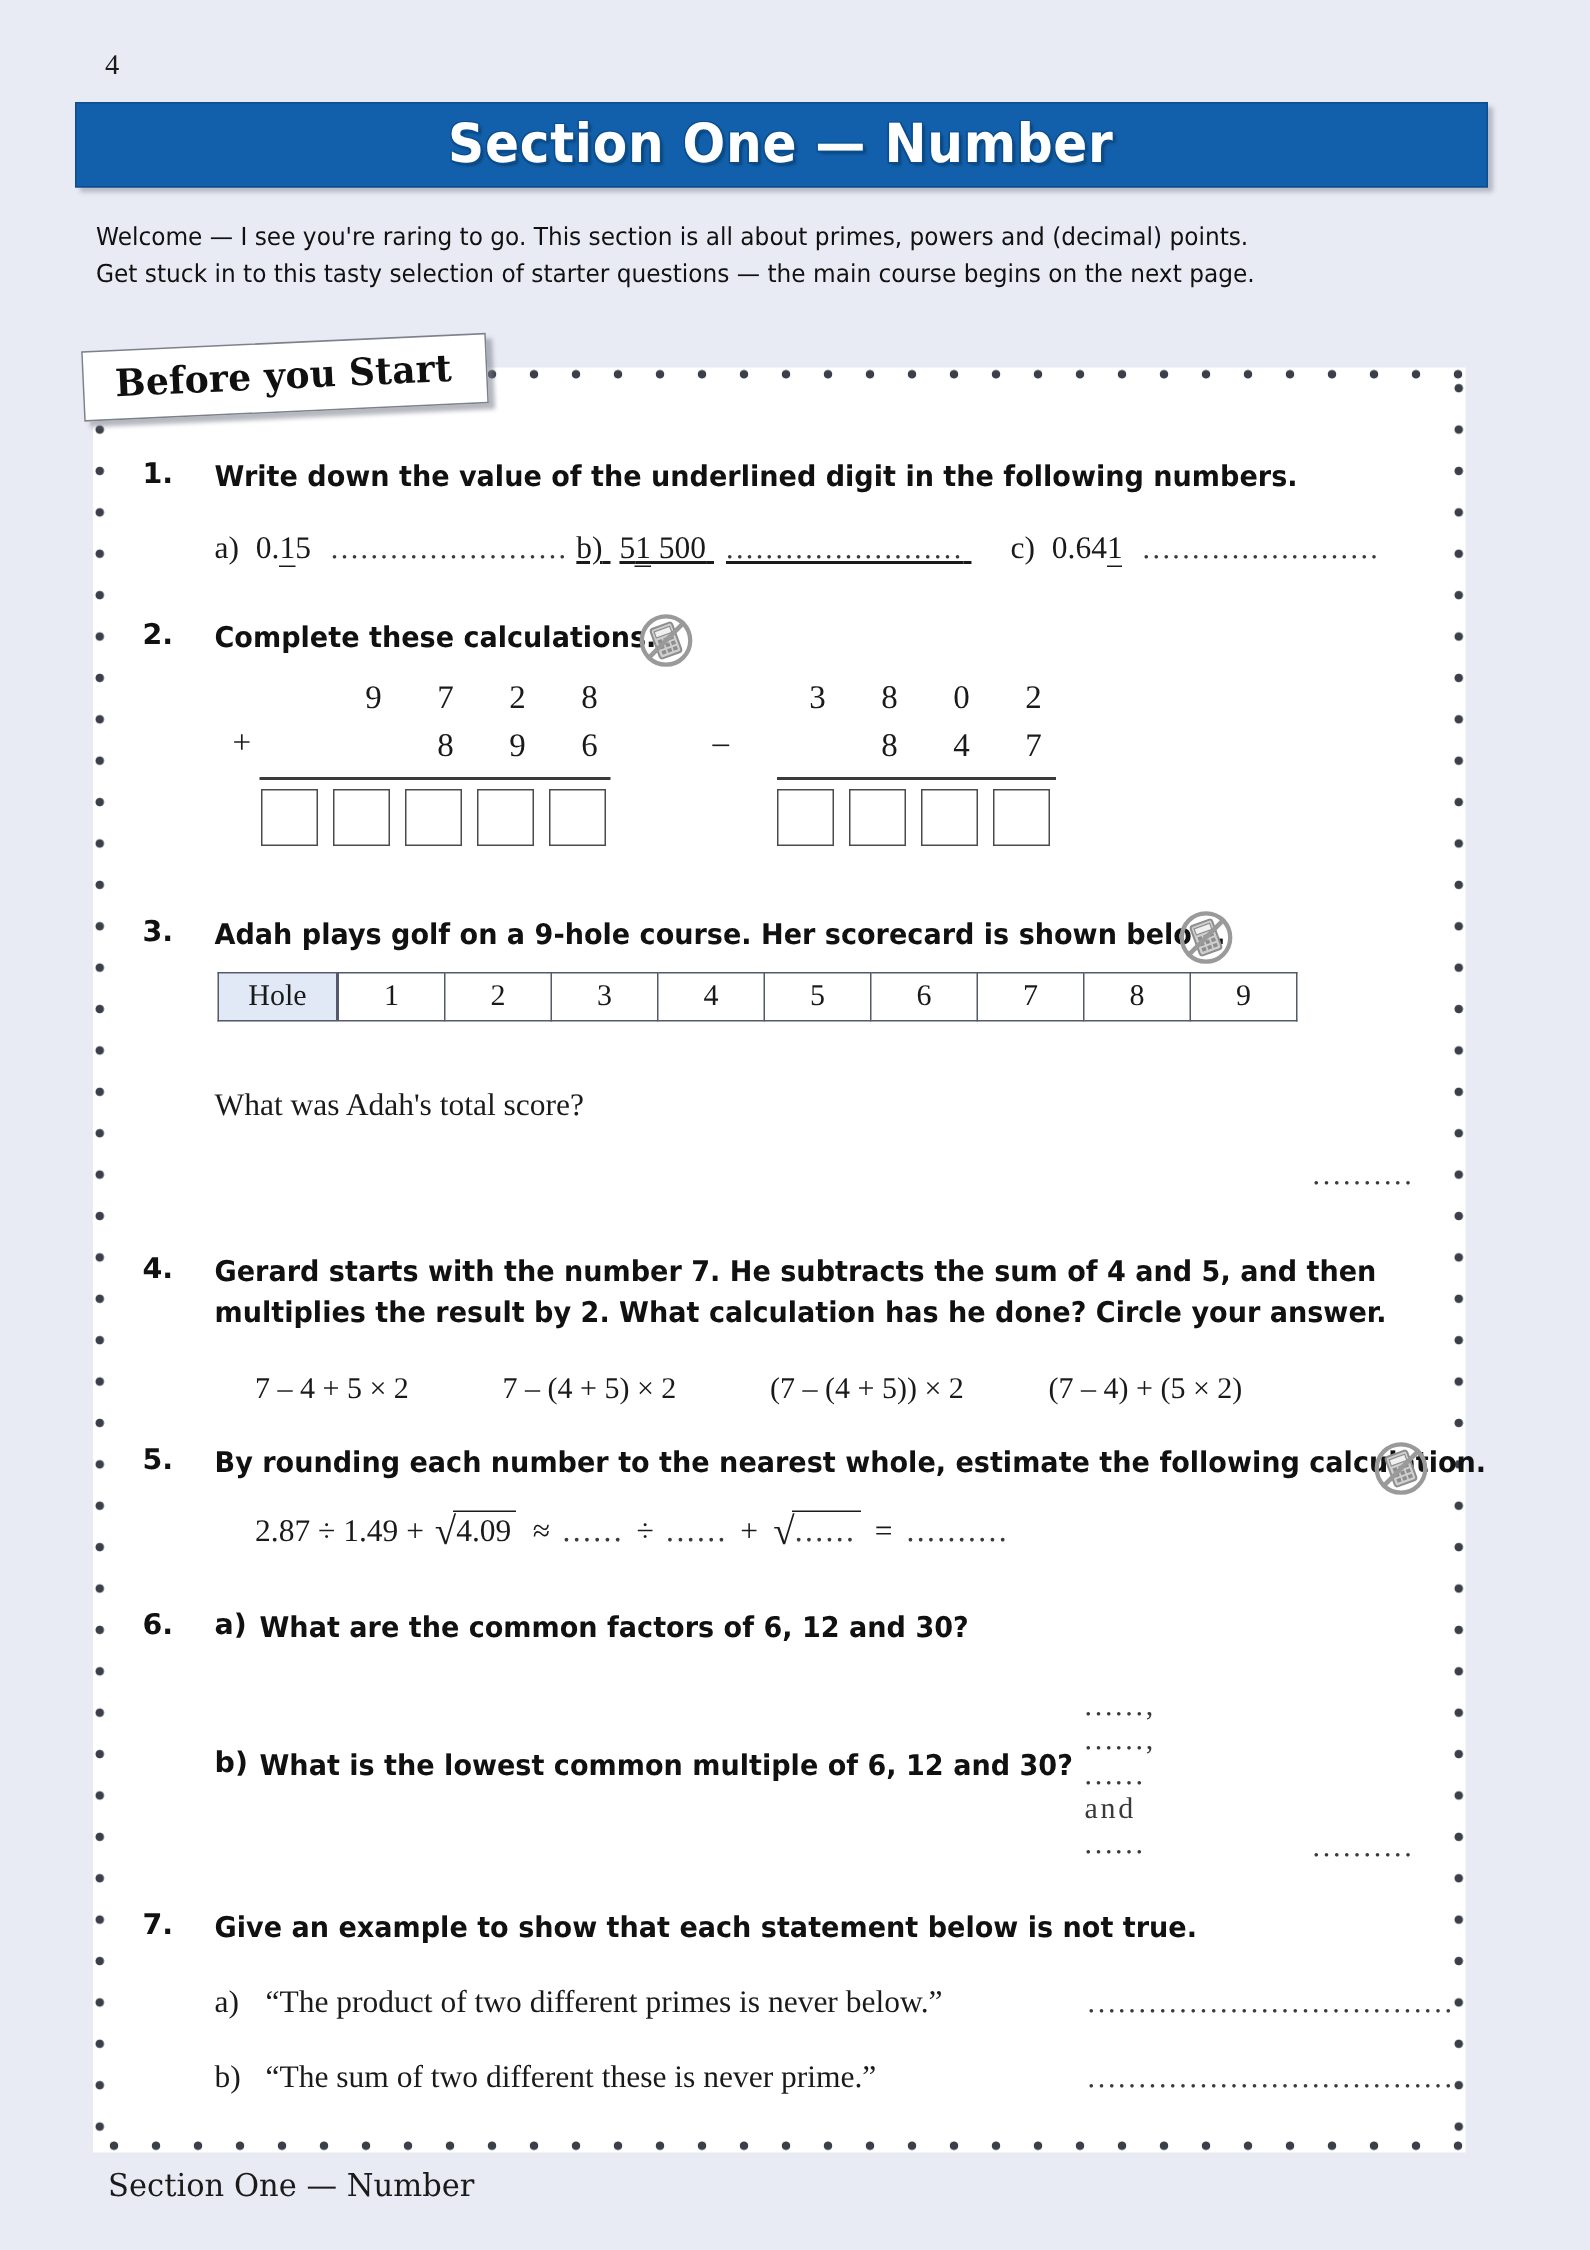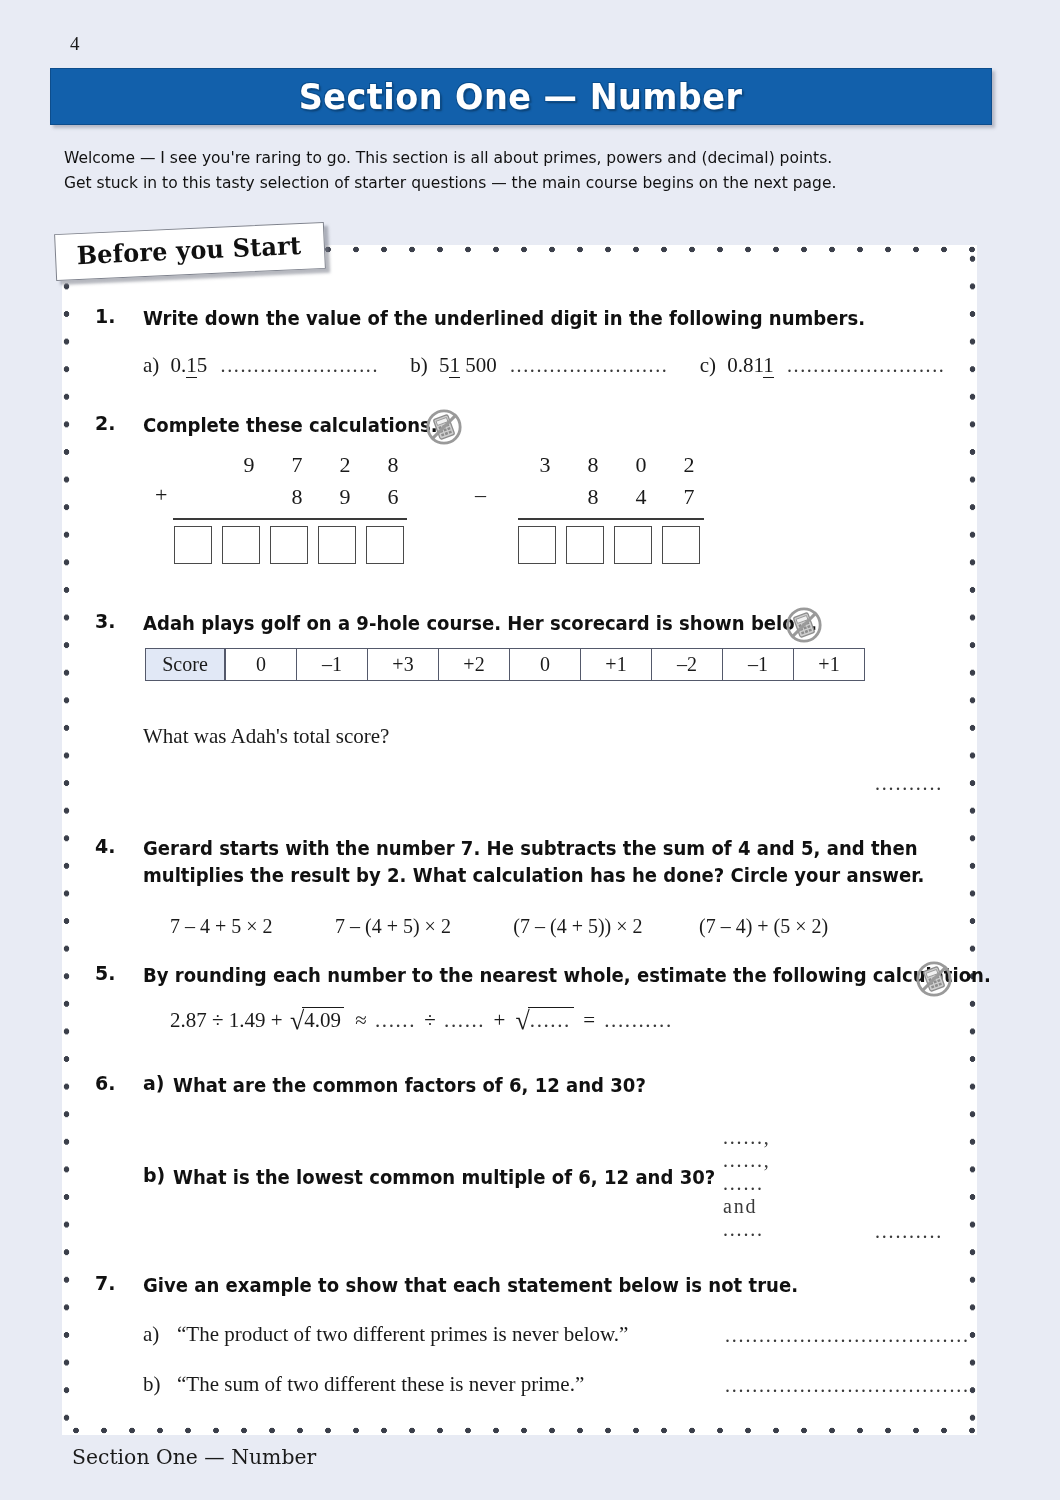--- a/index.html
+++ b/index.html
@@ -191,28 +191,28 @@
   <div class="q" id="q1">
     <span class="qnum" style="left:0;top:0;">1.</span>
     <span class="qtext" style="position:absolute;left:48px;top:0;white-space:nowrap;">Write down the value of the underlined digit in the following numbers.</span>
 
     <div class="row">
       <span class="plain">
         <span>a)</span>
         <span style="margin-left:6px">0.</span><span class="ul">1</span><span>5</span>
         <span class="dots" style="margin-left:8px;font-size:20px;">........................</span>
       </span>
-      <span class="plain" style="margin-left:26px;">
+      <span class="plain" style="text-decoration:underline;">
         <span>b)</span>
         <span style="margin-left:6px">5</span><span class="ul">1</span><span> 500</span>
         <span class="dots" style="margin-left:8px;font-size:20px;">........................</span>
       </span>
       <span class="plain" style="margin-left:26px;">
         <span>c)</span>
-        <span style="margin-left:6px">0.81</span><span class="ul">1</span><span></span>
+        <span style="margin-left:6px">0.64</span><span class="ul">1</span><span></span>
         <span class="dots" style="margin-left:8px;font-size:20px;">........................</span>
       </span>
     </div>
   </div>
 
   <div class="q" id="q2">
     <span class="qnum" style="left:0;top:0;">2.</span>
     <span class="qtext" style="position:absolute;left:48px;top:0;white-space:nowrap;">Complete these calculations.</span>
 
     <span class="nocalc" style="left:330px;top:-4px;">
@@ -292,31 +292,31 @@
               <rect x="18.6" y="26" width="3" height="2.6"></rect>
               <rect x="22.8" y="26" width="3" height="2.6"></rect>
           </g>
         </g>
         <line x1="7" y1="33" x2="33" y2="7" stroke="#9a9a9a" stroke-width="3.2"></line>
       </svg>
     </span>
 
     <table class="score">
       <tbody>
-      <tr>
-        <td class="hdr">Score</td>
-        <td>0</td>
-        <td>–1</td>
-        <td>+3</td>
-        <td>+2</td>
-        <td>0</td>
-        <td>+1</td>
-        <td>–2</td>
-        <td>–1</td>
-        <td>+1</td>
+          <tr>
+        <td class="hdr">Hole</td>
+        <td>1</td>
+        <td>2</td>
+        <td>3</td>
+        <td>4</td>
+        <td>5</td>
+        <td>6</td>
+        <td>7</td>
+        <td>8</td>
+        <td>9</td>
       </tr>
     </tbody>
       </table>
 
     <span class="plain q3ask" style="white-space:nowrap;">What was Adah's total score?</span>
     <span class="ansdots" style="left:780px;top:162px;">..........</span>
   </div>
 
   <div class="q" id="q4">
     <span class="qnum" style="left:0;top:0;">4.</span>

